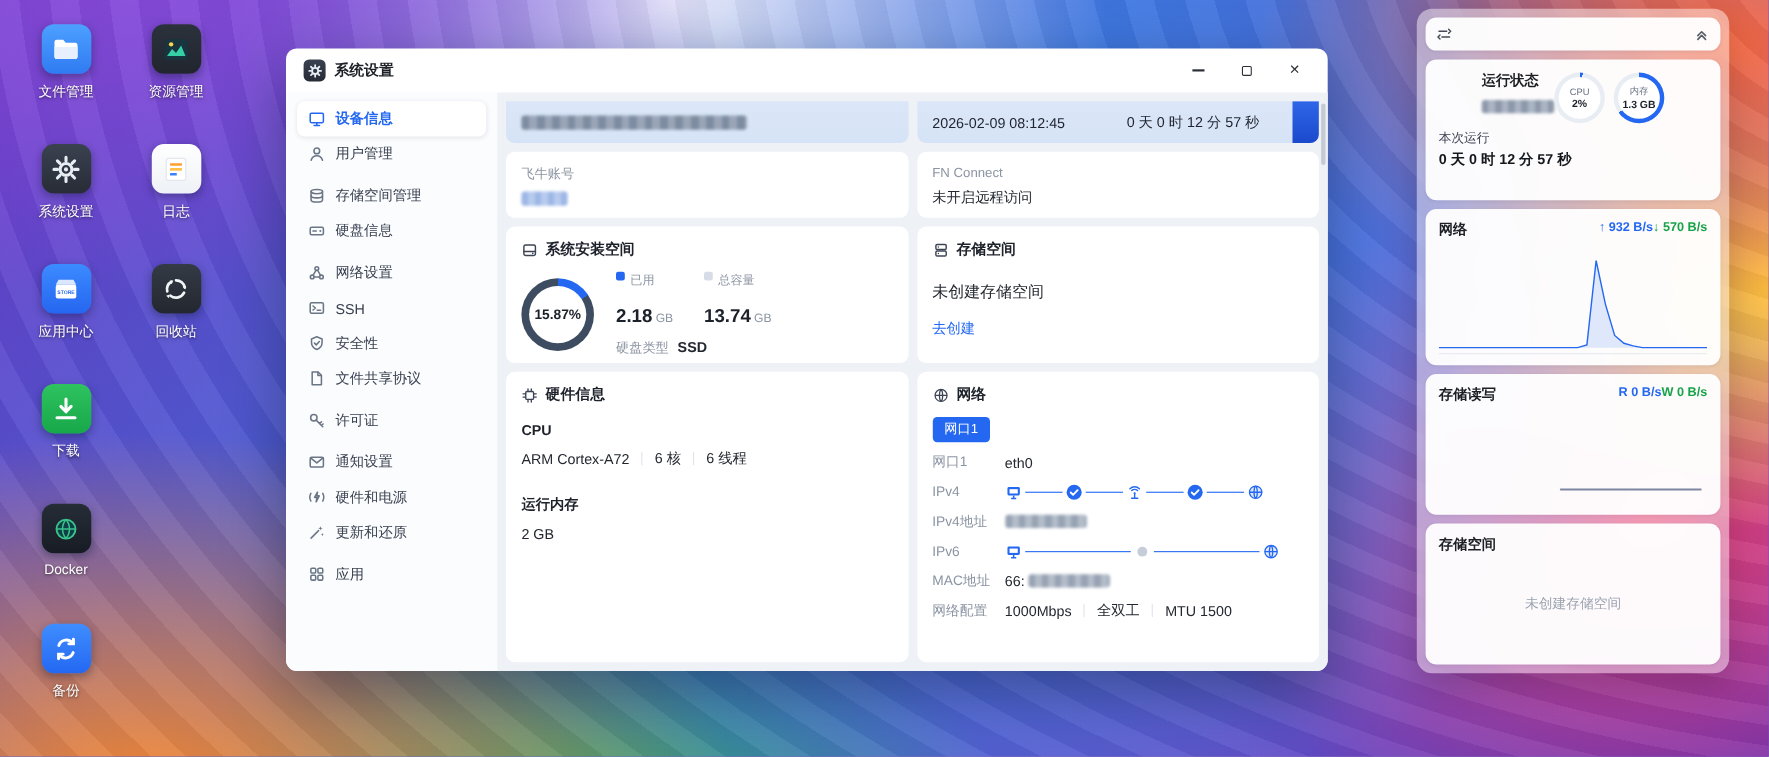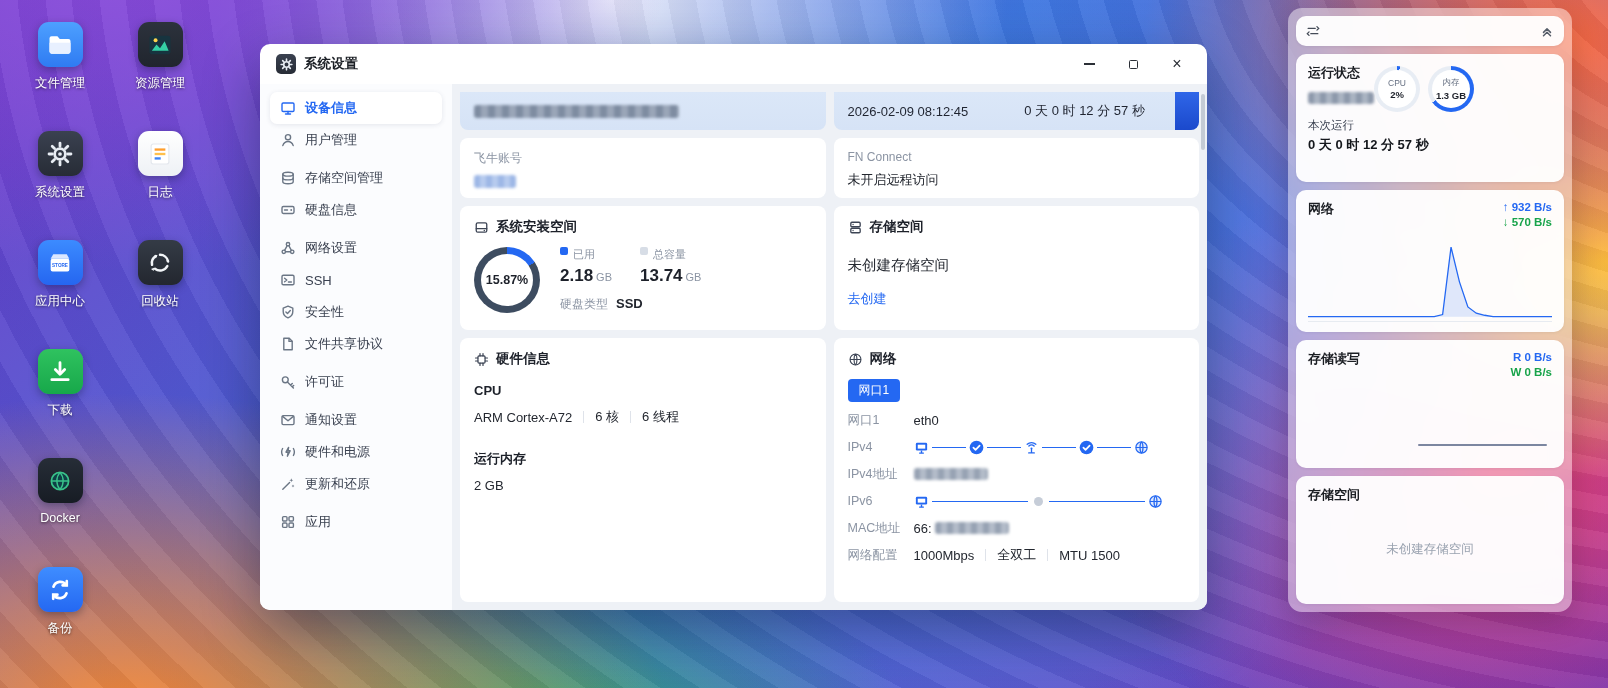--- a/index.html
+++ b/index.html
@@ -87,21 +87,21 @@
   .acct-val { margin-top:7px; }
   .fnc-val { margin-top:7px; font-size:13px; color:#23272f; }
 
   .sys-body { display:flex; align-items:center; gap:20px; margin-top:11px; }
   .donut { width:66px; height:66px; border-radius:50%; position:relative; flex:none; }
   .donut-inner { position:absolute; inset:7px; background:#fff; border-radius:50%; display:flex; align-items:center; justify-content:center;
     font-size:12.5px; font-weight:bold; color:#1d212a; }
   .legend-row { display:flex; gap:28px; }
   .lg-head { display:flex; align-items:flex-start; gap:5px; font-size:11px; color:#8b94a3; }
   .lg-sq { width:8px; height:8px; border-radius:2px; display:inline-block; }
-  .lg-val { margin-top:4px; font-size:17px; font-weight:bold; color:#1d212a; }
+  .lg-val { margin-top:16px; font-size:17px; font-weight:bold; color:#1d212a; }
   .lg-val .unit { font-size:11px; font-weight:normal; color:#8b94a3; margin-left:3px; }
   .disk-type { margin-top:10px; font-size:12px; color:#8b94a3; }
   .disk-type b { font-size:13px; color:#23272f; margin-left:8px; font-weight:bold; }
 
   .stor-empty { margin-top:20px; font-size:14.5px; color:#23272f; }
   .stor-link { margin-top:15px; font-size:13px; color:#2468f2; cursor:pointer; display:inline-block; }
 
   .hw-sub { margin-top:15px; font-size:13px; font-weight:bold; color:#1d212a; }
   .hw-line { margin-top:10px; font-size:13px; color:#23272f; display:flex; align-items:center; }
   .vdiv { width:1px; height:12px; background:#dfe3ea; margin:0 11px; display:inline-block; }
@@ -121,34 +121,34 @@
   
   .widgets { position:absolute; top:8px; right:36px; width:284px; height:604px; border-radius:14px;
     background:rgba(250,251,253,.45); backdrop-filter:blur(12px); padding:8px; box-shadow:0 10px 30px rgba(10,15,35,.20); }
   .wcard { background:rgba(255,255,255,.95); border-radius:10px; padding:10px 12px; margin-bottom:8px;
     box-shadow:0 1px 3px rgba(20,30,50,.07); display:flex; flex-direction:column; }
   .wtitle { font-size:13px; font-weight:bold; color:#1c1f24; }
   .wtoolbar { height:30px; flex-direction:row; align-items:center; justify-content:space-between; padding:0 10px; }
   .wtool-ic { display:flex; cursor:pointer; } .wtool-ic svg { width:14px; height:14px; }
 
   .wstatus { height:128px; }
-  .ws-top { display:flex; justify-content:flex-start; }
+  .ws-top { display:flex; justify-content:center; }
   .ws-name { margin-top:8px; }
   .gauges { display:flex; gap:8px; margin-top:2px; }
   .gauge { width:46px; height:46px; border-radius:50%; position:relative; }
   .gauge .g-in { position:absolute; inset:4px; border-radius:50%; background:#fff; display:flex; flex-direction:column;
     align-items:center; justify-content:center; }
   .g-lab { font-size:8.5px; color:#667082; }
   .g-val { font-size:9.5px; font-weight:bold; color:#1d212a; margin-top:1px; }
   .ws-uplab { margin-top:6px; font-size:11.5px; color:#3a4150; }
   .ws-upval { margin-top:3px; font-size:13px; font-weight:bold; color:#14171c; }
 
   .wnet { height:142px; }
   .whead { display:flex; justify-content:space-between; align-items:flex-start; }
-  .rates { display:flex; flex-direction:column; align-items:flex-end; line-height:15px; font-size:11.5px; font-weight:bold; }
+  .rates { display:flex; flex-direction:row; align-items:center; line-height:15px; font-size:11.5px; font-weight:bold; }
   .rate-up, .rate-r { color:#2468f2; }
   .rate-down, .rate-w { color:#17a34a; }
   .wchart { flex:1; margin-top:4px; border-bottom:1px solid #e7ebf1; position:relative; }
   .wchart svg { position:absolute; inset:0; width:100%; height:100%; }
 
   .wrw { height:128px; }
   .flatline { position:absolute; bottom:12px; left:45%; right:2%; height:2px; background:#7c86a0; border-radius:1px; }
 
   .wspace { height:128px; }
   .wspace-empty { flex:1; display:flex; align-items:center; justify-content:center; font-size:12.5px; color:#9aa3b0; }

